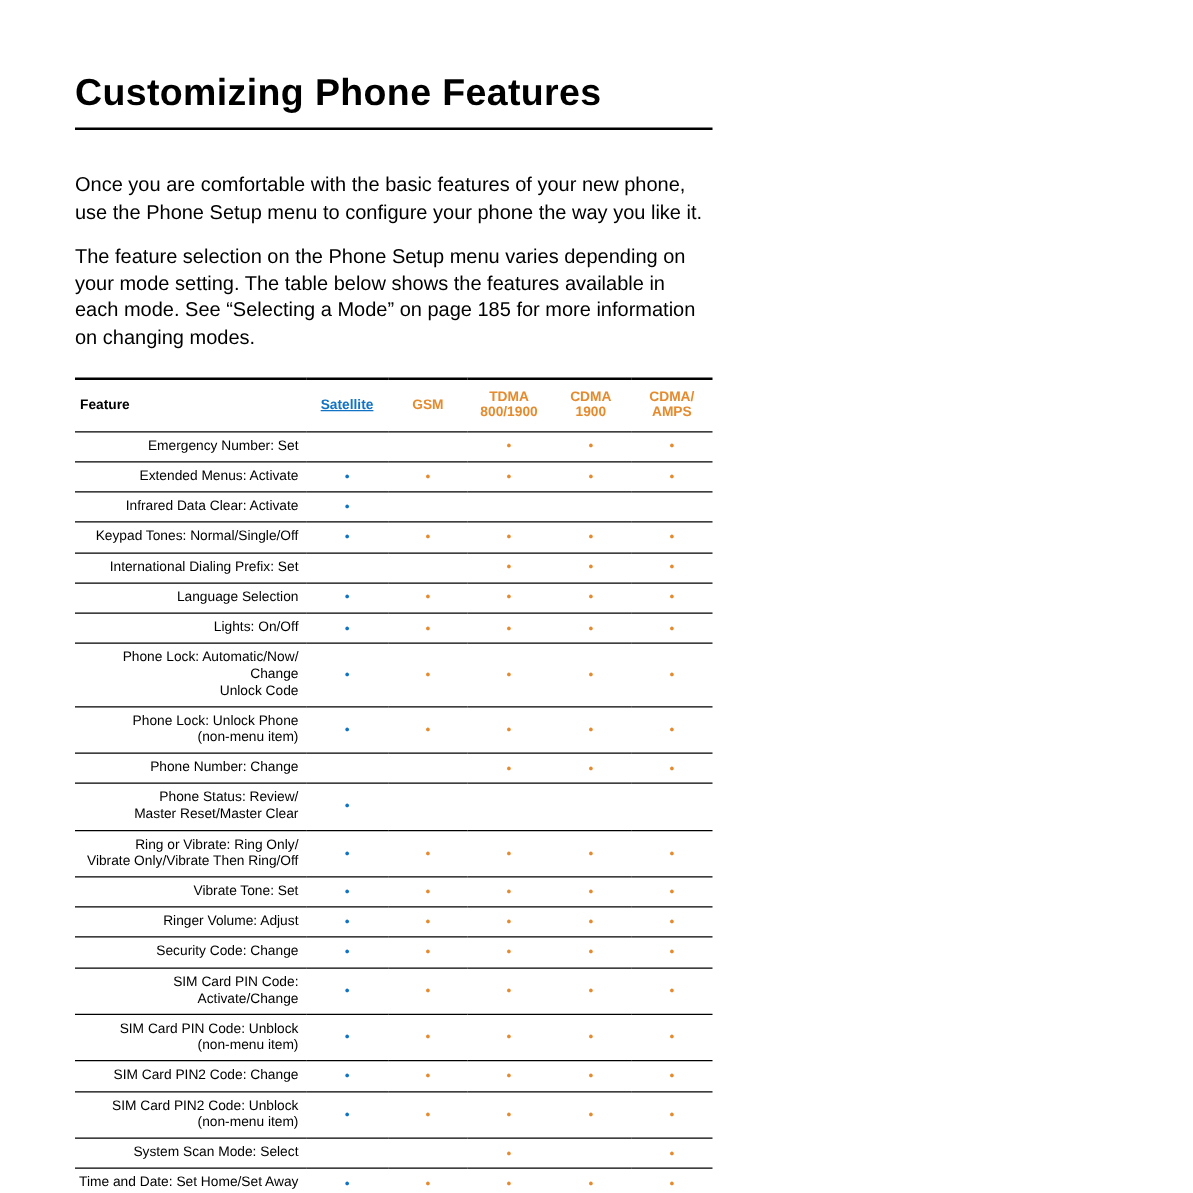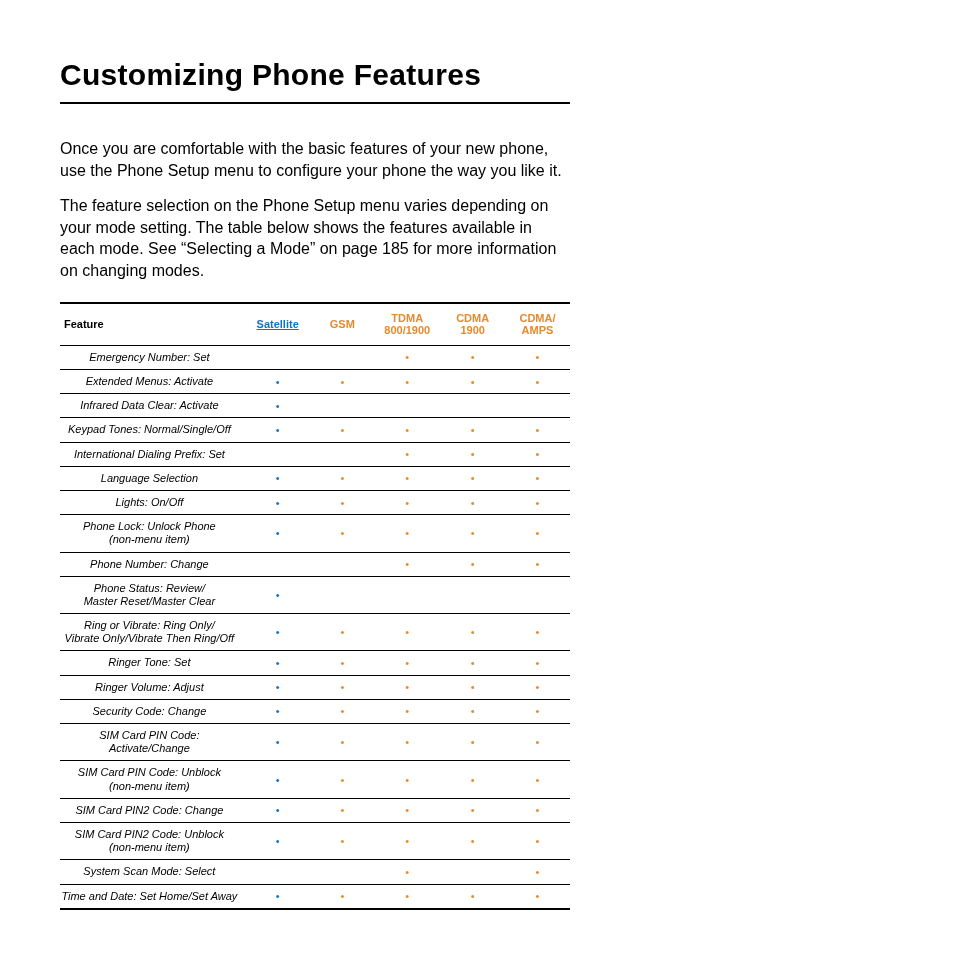--- a/index.html
+++ b/index.html
@@ -59,25 +59,24 @@
     text-align: left;
     color: #000;
   }
   table.feature-table thead th.col-sat {
     color: #1073c6;
   }
   table.feature-table thead th.col-net {
     color: #e68a2e;
   }
   table.feature-table td.col-feature {
-    text-align: center;
+    text-align: right;
     padding-left: 0;
     padding-right: 6px;
     line-height: 1.2;
-    font-style: italic;
   }
   table.feature-table td.col-sat {
     color: #1073c6;
   }
   table.feature-table td.col-net {
     color: #e68a2e;
   }
   .dot {
     font-size: 11px;
   }
@@ -157,20 +156,28 @@
         </tr>
         <tr>
           <td class="col-feature">Lights: On/Off</td>
           <td class="col-sat"><span class="dot">•</span></td>
           <td class="col-net"><span class="dot">•</span></td>
           <td class="col-net"><span class="dot">•</span></td>
           <td class="col-net"><span class="dot">•</span></td>
           <td class="col-net"><span class="dot">•</span></td>
         </tr>
         <tr>
+          <td class="col-feature">Phone Lock: Automatic/Now/ Change<br>Unlock Code</td>
+          <td class="col-sat"><span class="dot">•</span></td>
+          <td class="col-net"><span class="dot">•</span></td>
+          <td class="col-net"><span class="dot">•</span></td>
+          <td class="col-net"><span class="dot">•</span></td>
+          <td class="col-net"><span class="dot">•</span></td>
+        </tr>
+        <tr>
           <td class="col-feature">Phone Lock: Unlock Phone<br>(non-menu item)</td>
           <td class="col-sat"><span class="dot">•</span></td>
           <td class="col-net"><span class="dot">•</span></td>
           <td class="col-net"><span class="dot">•</span></td>
           <td class="col-net"><span class="dot">•</span></td>
           <td class="col-net"><span class="dot">•</span></td>
         </tr>
         <tr>
           <td class="col-feature">Phone Number: Change</td>
           <td class="col-sat"></td>
@@ -189,21 +196,21 @@
         </tr>
         <tr>
           <td class="col-feature">Ring or Vibrate: Ring Only/<br>Vibrate Only/Vibrate Then Ring/Off</td>
           <td class="col-sat"><span class="dot">•</span></td>
           <td class="col-net"><span class="dot">•</span></td>
           <td class="col-net"><span class="dot">•</span></td>
           <td class="col-net"><span class="dot">•</span></td>
           <td class="col-net"><span class="dot">•</span></td>
         </tr>
         <tr>
-          <td class="col-feature">Ringer Tone: Set</td>
+          <td class="col-feature">Vibrate Tone: Set</td>
           <td class="col-sat"><span class="dot">•</span></td>
           <td class="col-net"><span class="dot">•</span></td>
           <td class="col-net"><span class="dot">•</span></td>
           <td class="col-net"><span class="dot">•</span></td>
           <td class="col-net"><span class="dot">•</span></td>
         </tr>
         <tr>
           <td class="col-feature">Ringer Volume: Adjust</td>
           <td class="col-sat"><span class="dot">•</span></td>
           <td class="col-net"><span class="dot">•</span></td>

